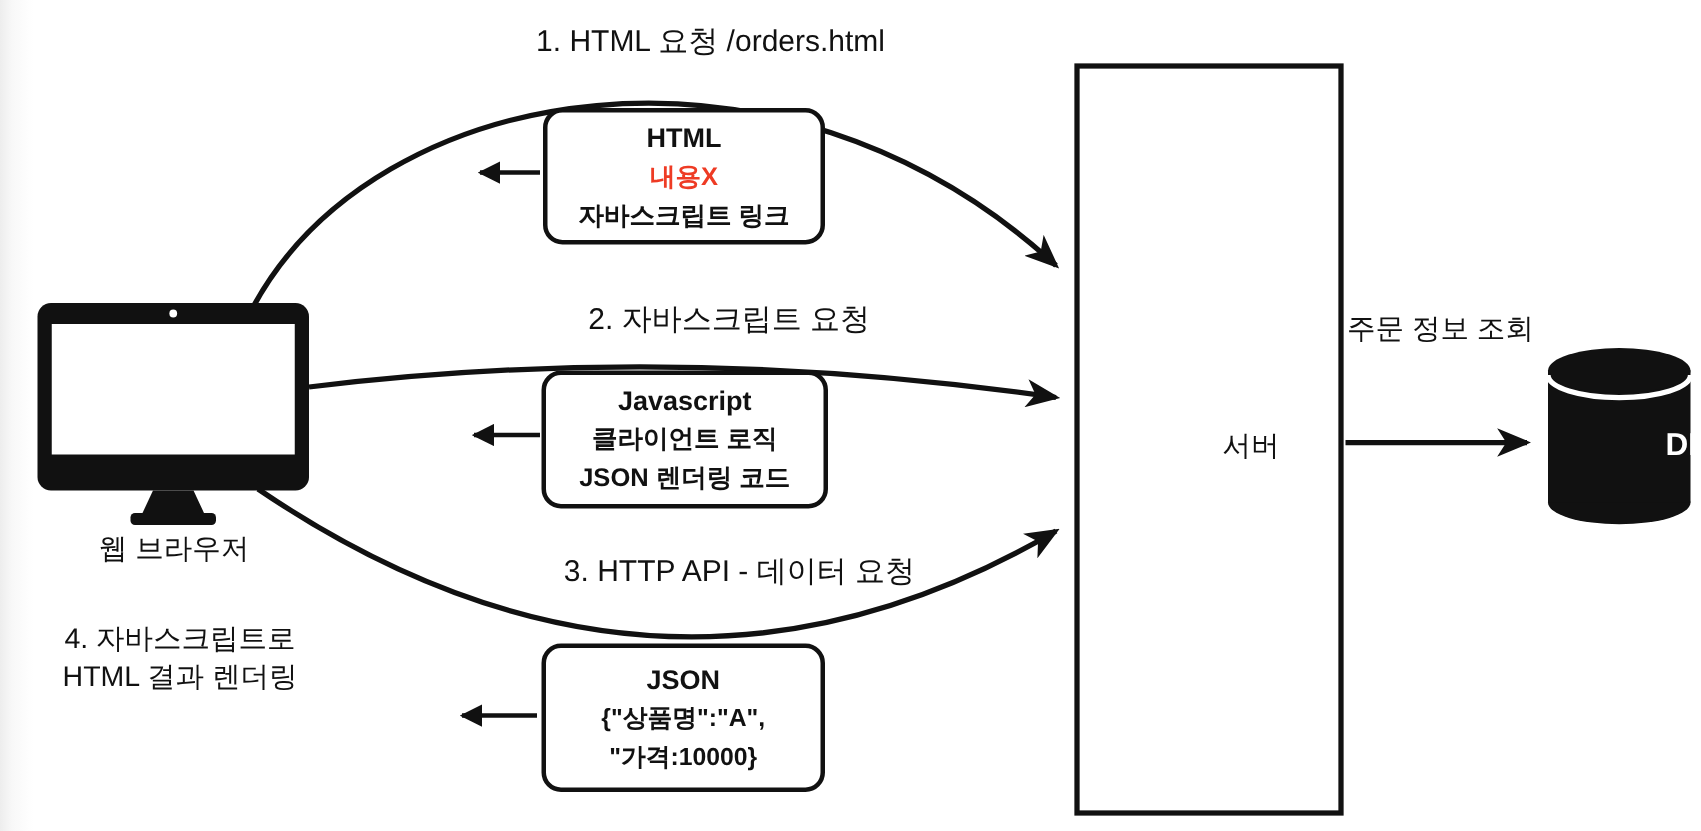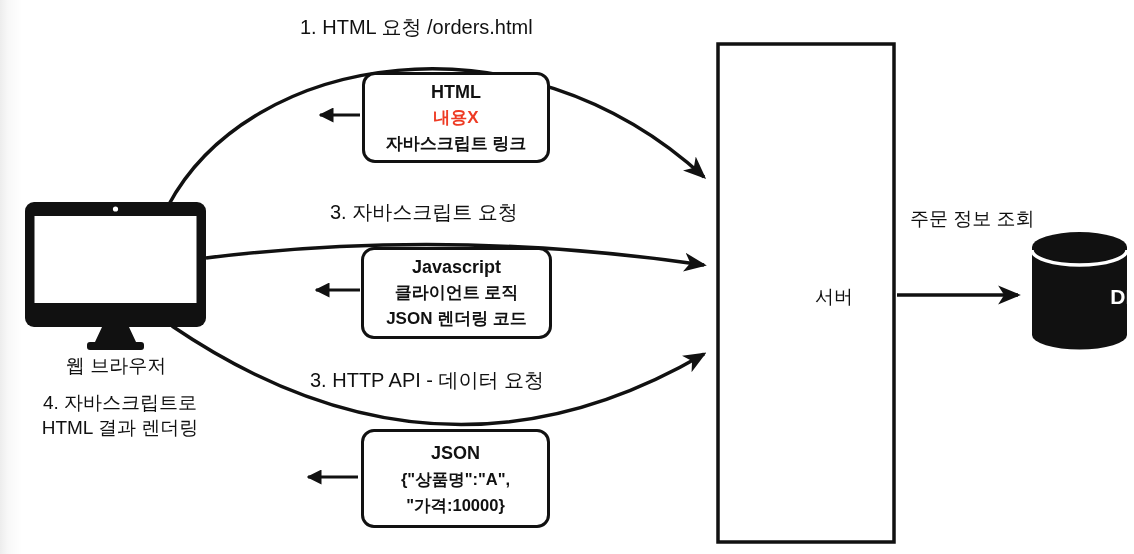--- a/index.html
+++ b/index.html
@@ -8,30 +8,30 @@
     font-family:"Liberation Sans","DejaVu Sans",sans-serif;
     background:#ffffff;
   }
   .canvas{
     position:relative;width:1134px;height:554px;
     background:linear-gradient(90deg,#ededed 0px,#f8f8f8 8px,#ffffff 22px);
     color:#111111;
   }
   svg.layer{position:absolute;left:0;top:0;z-index:1;}
   .lbl{position:absolute;z-index:2;color:#111;white-space:nowrap;}
-  .step-label{font-size:20px;text-align:left;}
+  .step-label{font-size:20px;text-align:right;}
   .resp-box{
     position:absolute;z-index:2;background:#ffffff;
     border:3.5px solid #111;border-radius:13px;
     display:flex;flex-direction:column;align-items:center;justify-content:center;
     text-align:right;font-weight:bold;font-size:17px;line-height:26px;
   }
   .resp-box .big{font-size:18px;}
   .red{color:#ee3b24;}
-  .note{font-size:19px;line-height:25px;text-align:center;white-space:nowrap;}
+  .note{font-size:19px;line-height:25px;text-align:center;white-space:nowrap;margin-top:24px;}
   .server-lbl{font-size:19px;text-align:center;}
   .db-lbl{font-size:21px;font-weight:bold;color:#ffffff;text-align:center;}
   .query-lbl{font-size:19px;}
   .browser-lbl{font-size:19px;text-align:center;}
 </style>
 </head>
 <body>
 
 <div class="canvas">
 
@@ -67,21 +67,21 @@
 
     <g>
       <ellipse cx="1079.5" cy="335" rx="47.5" ry="14.5" fill="#111"></ellipse>
       <rect x="1032" y="247" width="95" height="88" fill="#111"></rect>
       <ellipse cx="1079.5" cy="247" rx="47.5" ry="15" fill="#111"></ellipse>
       <path d="M 1032 250 A 47.5 15 0 0 0 1127 250" fill="none" stroke="#ffffff" stroke-width="3.5"></path>
     </g>
   </svg>
 
   <div class="lbl step-label" style="left:300px;top:14px;width:290px;">1. HTML 요청 /orders.html</div>
-  <div class="lbl step-label" style="left:330px;top:199px;width:250px;">3. 자바스크립트 요청</div>
+  <div class="lbl step-label" style="left:330px;top:199px;width:250px;">2. 자바스크립트 요청</div>
   <div class="lbl step-label" style="left:310px;top:367px;width:300px;">3. HTTP API -  데이터 요청</div>
 
   <div class="resp-box" style="left:362px;top:72px;width:182px;height:85px;">
     <div class="big">HTML</div>
     <div class="red">내용X</div>
     <div>자바스크립트 링크</div>
   </div>
 
   <div class="resp-box" style="left:361px;top:247px;width:185px;height:86px;">
     <div class="big">Javascript</div>
@@ -96,16 +96,16 @@
   </div>
 
   <div class="lbl browser-lbl" style="left:30px;top:353px;width:172px;">웹 브라우저</div>
   <div class="lbl note" style="left:0px;top:390px;width:240px;">
     <div>4. 자바스크립트로</div>
     <div>HTML 결과 렌더링</div>
   </div>
 
   <div class="lbl server-lbl" style="left:718px;top:284px;width:176px;margin-left:28px;">서버</div>
 
-  <div class="lbl query-lbl" style="left:898px;top:206px;margin-left:12px;">주문 정보 조회</div>
+  <div class="lbl query-lbl" style="left:898px;top:206px;">주문 정보 조회</div>
   <div class="lbl db-lbl" style="left:1084px;top:285px;width:83px;">DB</div>
 
 </div>
 
 </body></html>

